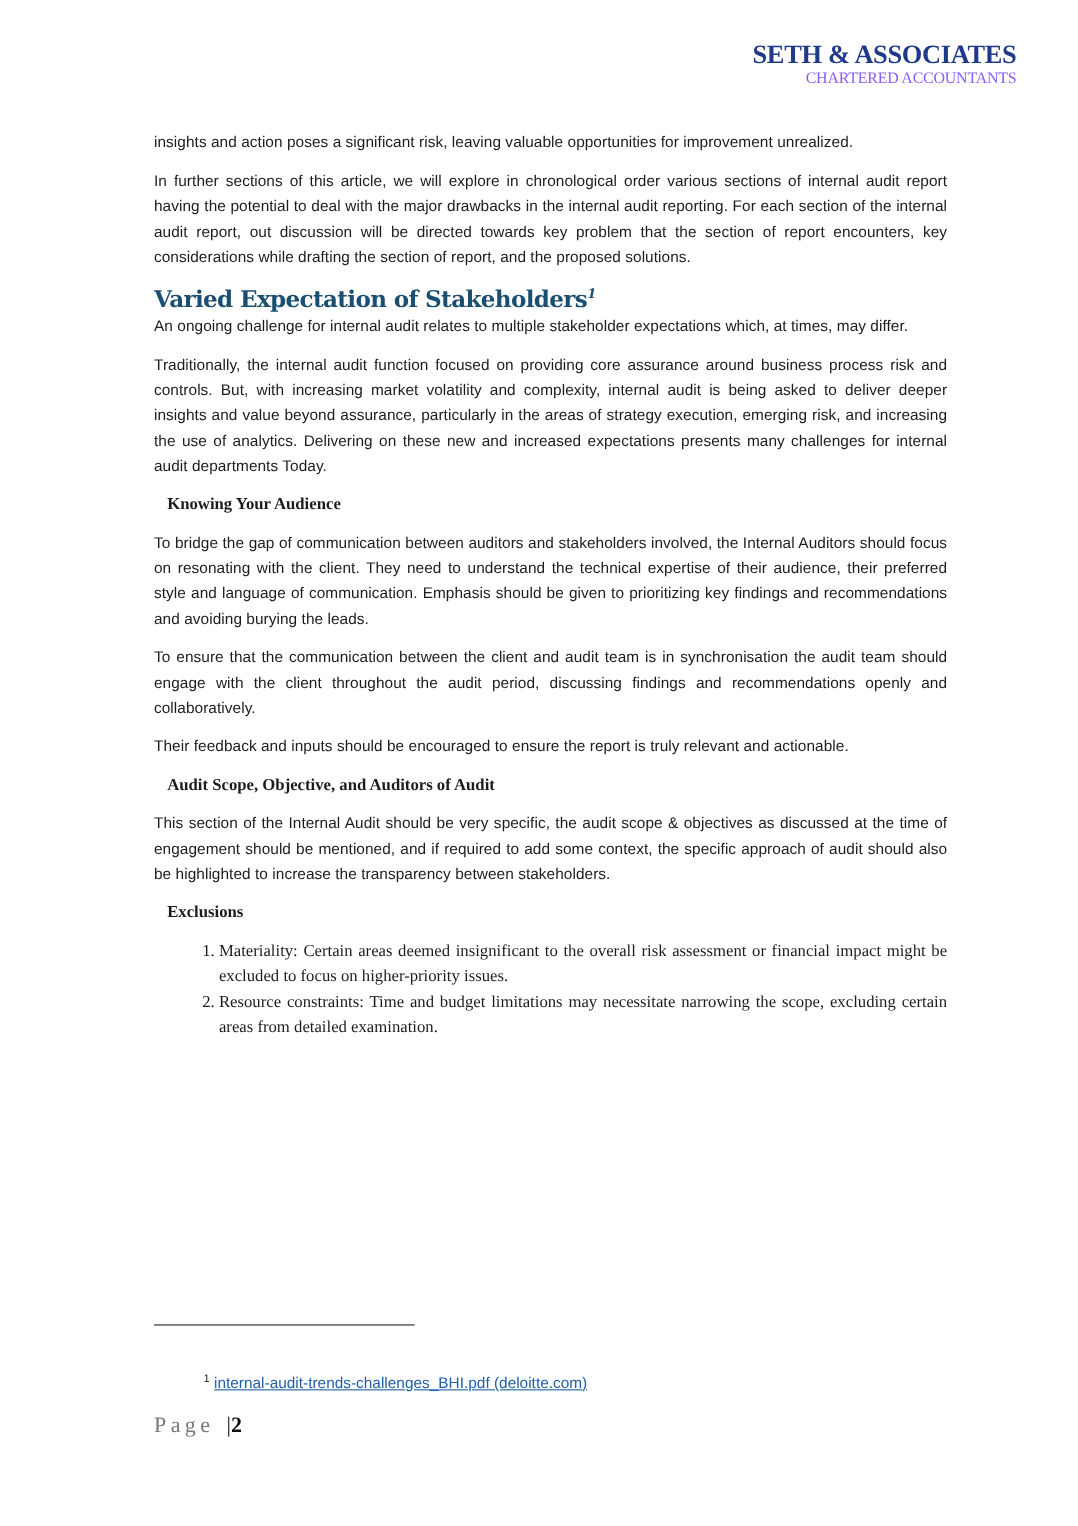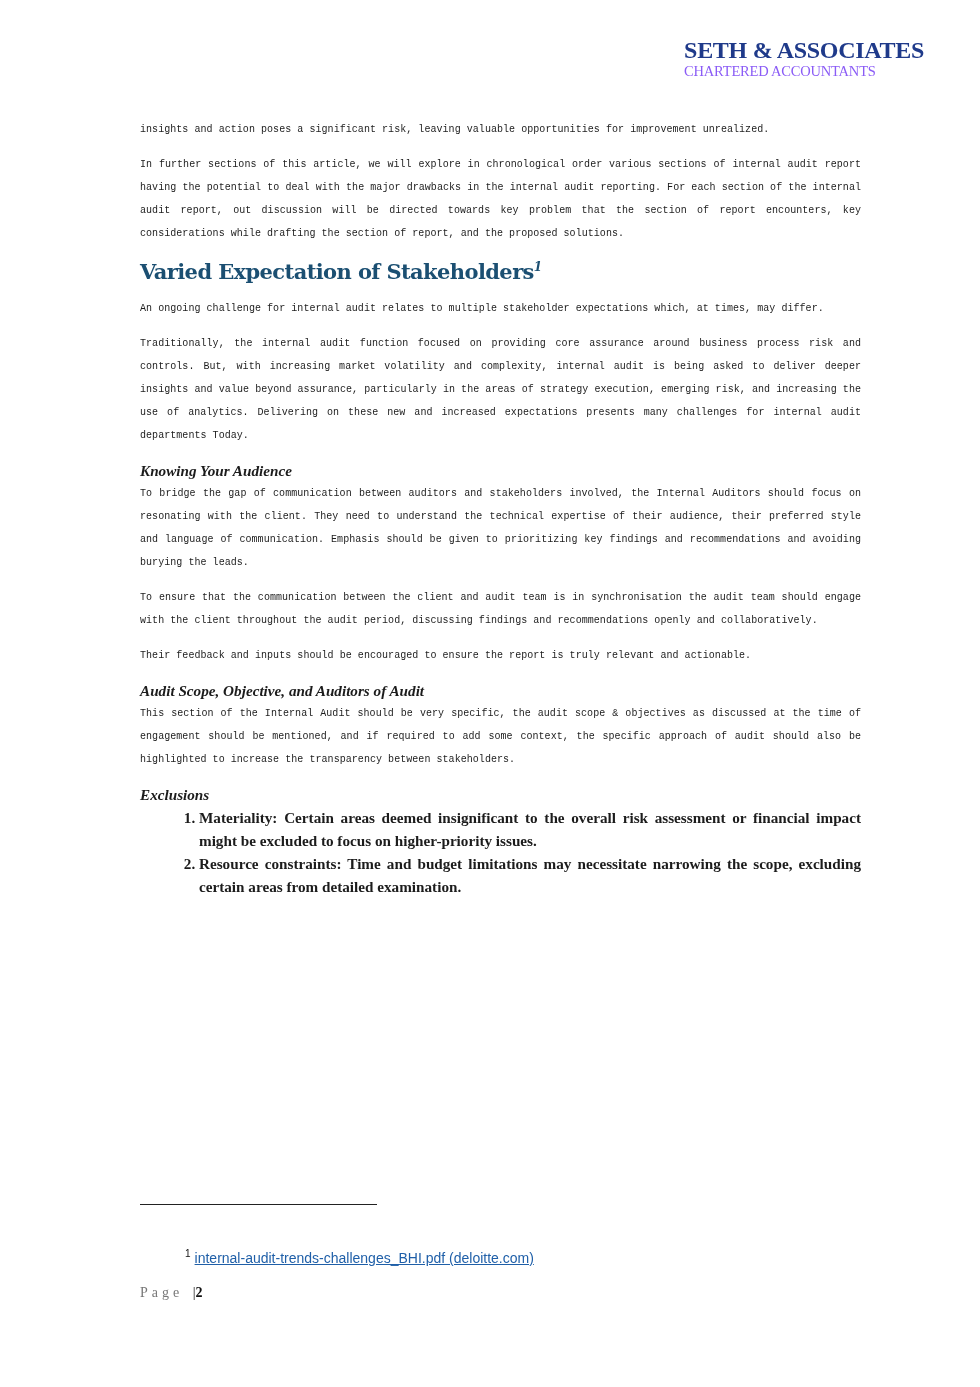--- a/index.html
+++ b/index.html
@@ -1,41 +1,41 @@
 <!DOCTYPE html>
 <html><head>
 <meta charset="utf-8">
 <style>
   html, body { margin: 0; padding: 0; background: #ffffff; }
   body { width: 980px; height: 1387px; position: relative; overflow: hidden;
          font-family: "DejaVu Serif", "Liberation Serif", serif; color: #1c1c1c; }
-  .logo { position: absolute; top: 38px; right: 56px; text-align: left; line-height: 1; }
+  .logo { position: absolute; top: 38px; right: 56px; text-align: right; line-height: 1; }
   .logo-title { font-family: "Liberation Serif", serif; font-weight: bold; font-size: 24px;
                 color: #1f3a8a; letter-spacing: -0.3px; }
   .logo-sub { font-family: "Liberation Serif", serif; font-size: 14.5px; color: #8b5cf6;
               letter-spacing: -0.2px; margin-top: 2px; }
   .content { position: absolute; left: 140px; top: 118px; width: 721px; }
-  p { margin: 0 0 12px 0; font-size: 10px; line-height: 23px; text-align: justify;
-      font-family: Liberation Mono, monospace; letter-spacing: 0.05px; }
-  h2 { margin: 14px 0 12px 0; font-size: 21px; line-height: 26px; color: #1b4f72;
+  p { margin: 0 0 12px 0; font-size: 14px; line-height: 23px; text-align: justify;
+      font-family: Liberation Sans, sans-serif; letter-spacing: 0.05px; }
+  h2 { margin: 14px 0 0 0; font-size: 21px; line-height: 26px; color: #1b4f72;
        font-family: "DejaVu Serif", serif; font-weight: bold; letter-spacing: -0.6px; }
   h2 sup { font-size: 12px; font-style: italic; vertical-align: super; line-height: 0; }
-  h3 { margin: 0; font-size: 15.2px; line-height: 23px; font-weight: bold;
-       font-family: "Liberation Serif", serif; font-style: italic; }
+  h3 { margin: 12px; font-size: 15.2px; line-height: 23px; font-weight: bold;
+       font-family: "Liberation Serif", serif; }
   .sub p { margin-bottom: 12px; }
   ol { margin: 0; padding: 0 0 0 59px; font-family: "Liberation Serif", serif;
-       font-size: 15.2px; line-height: 23px; font-weight: bold; }
+       font-size: 15.2px; line-height: 23px; }
   ol li { text-align: justify; padding-left: 0; }
   .fn-rule { position: absolute; left: 140px; top: 1204px; width: 237px; height: 1px; background: #222; }
   .footnote { position: absolute; left: 140px; top: 1248px; font-family: "Liberation Sans", sans-serif;
               font-size: 14px; color: #1f5fa8; margin-left: 45px; }
   .footnote sup { color: #111; font-size: 10px; margin-right: 4px; }
   .footnote a { color: #1f5fa8; text-decoration: underline; }
   .page-num { position: absolute; left: 140px; top: 1285px; font-family: "Liberation Serif", serif;
-              font-size: 14px; color: #777; letter-spacing: 4px; }
+              font-size: 20px; color: #777; letter-spacing: 4px; }
   .page-num .sep { color: #111; letter-spacing: 0; margin-left: 2px; }
   .page-num b { color: #111; letter-spacing: 0; }
 </style>
 </head>
 <body>
 
 <div class="logo">
   <div class="logo-title">SETH &amp; ASSOCIATES</div>
   <div class="logo-sub">CHARTERED ACCOUNTANTS</div>
 </div>

